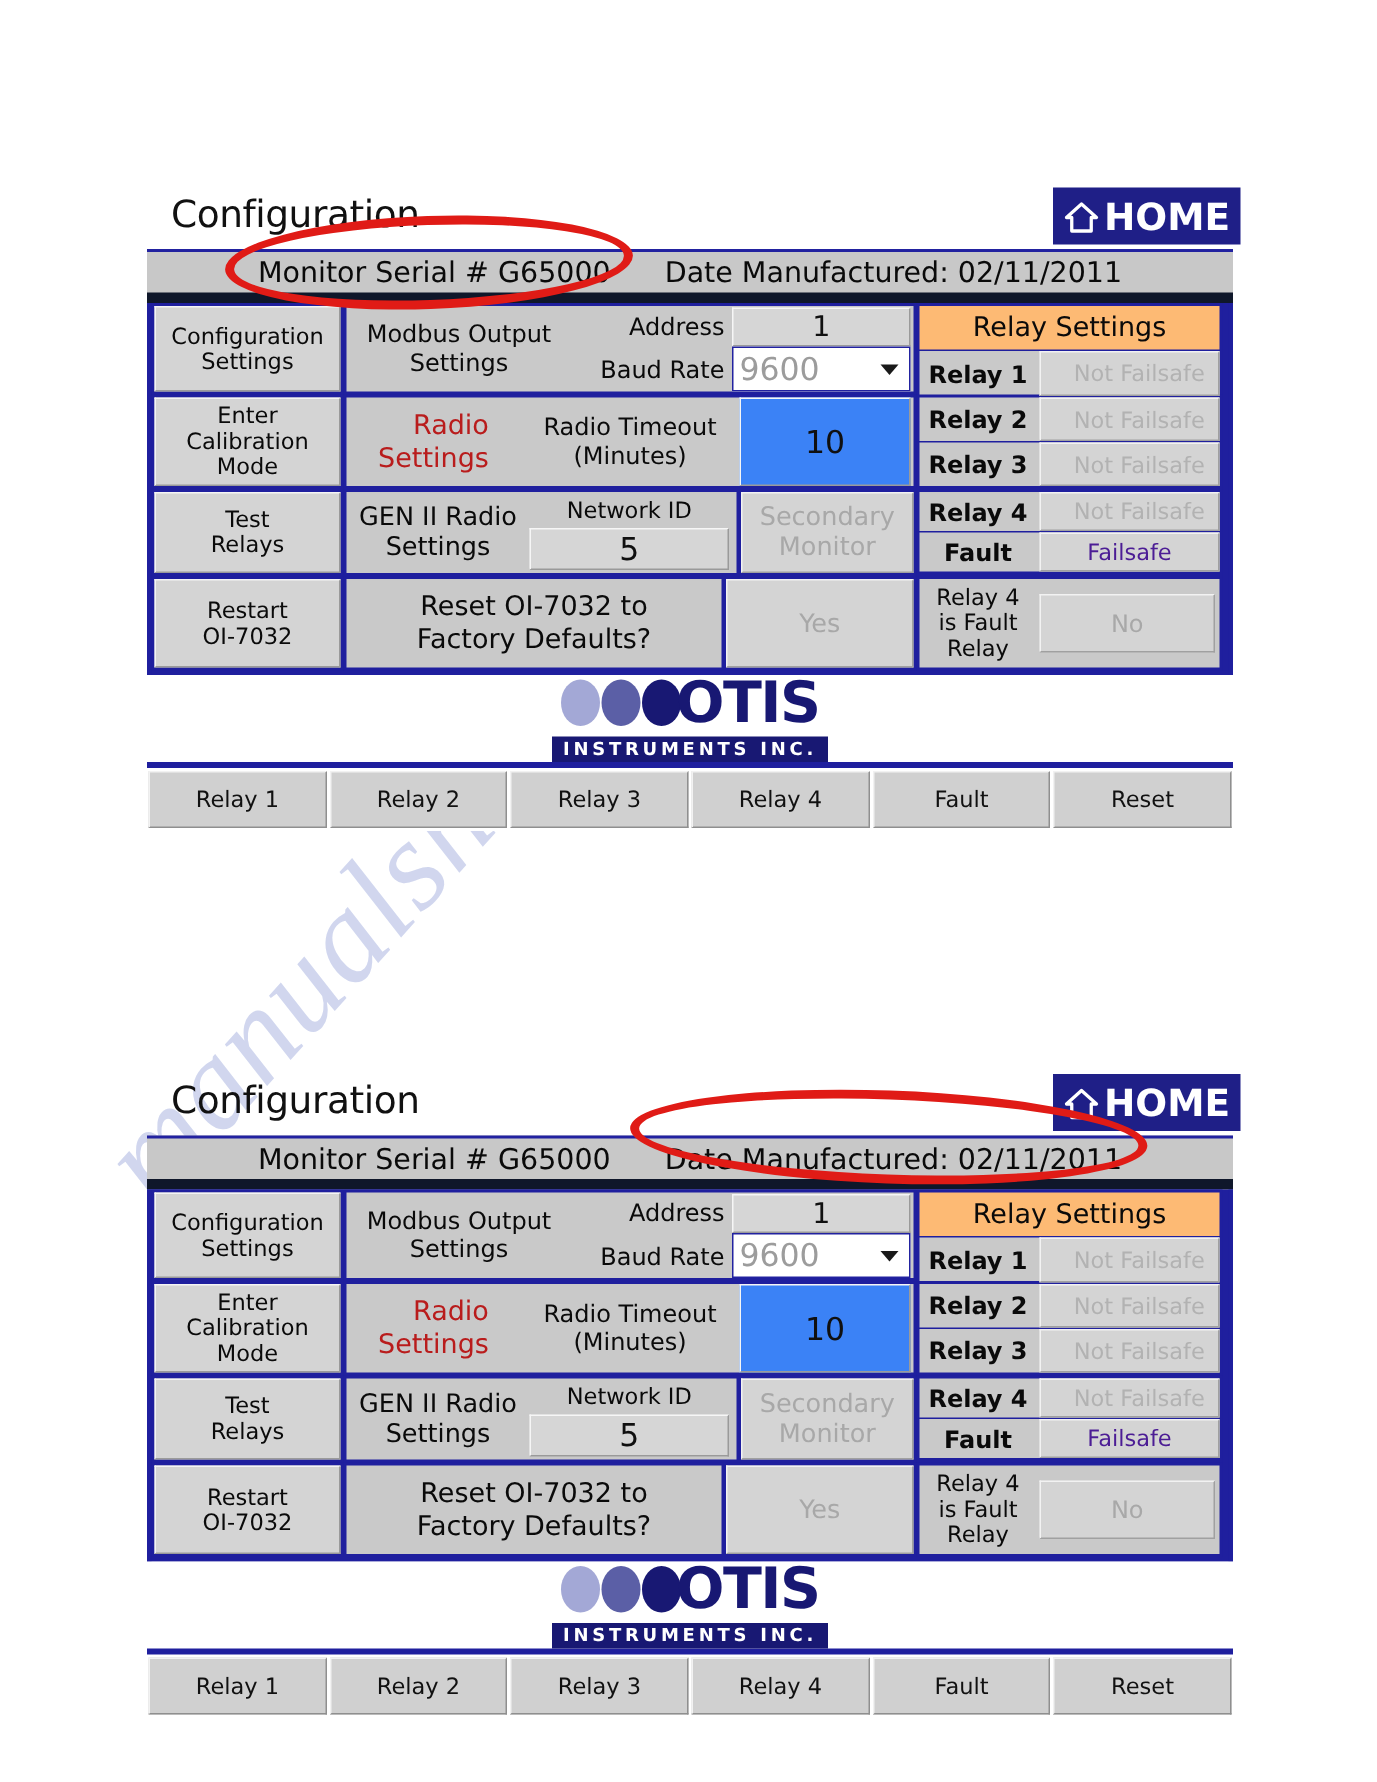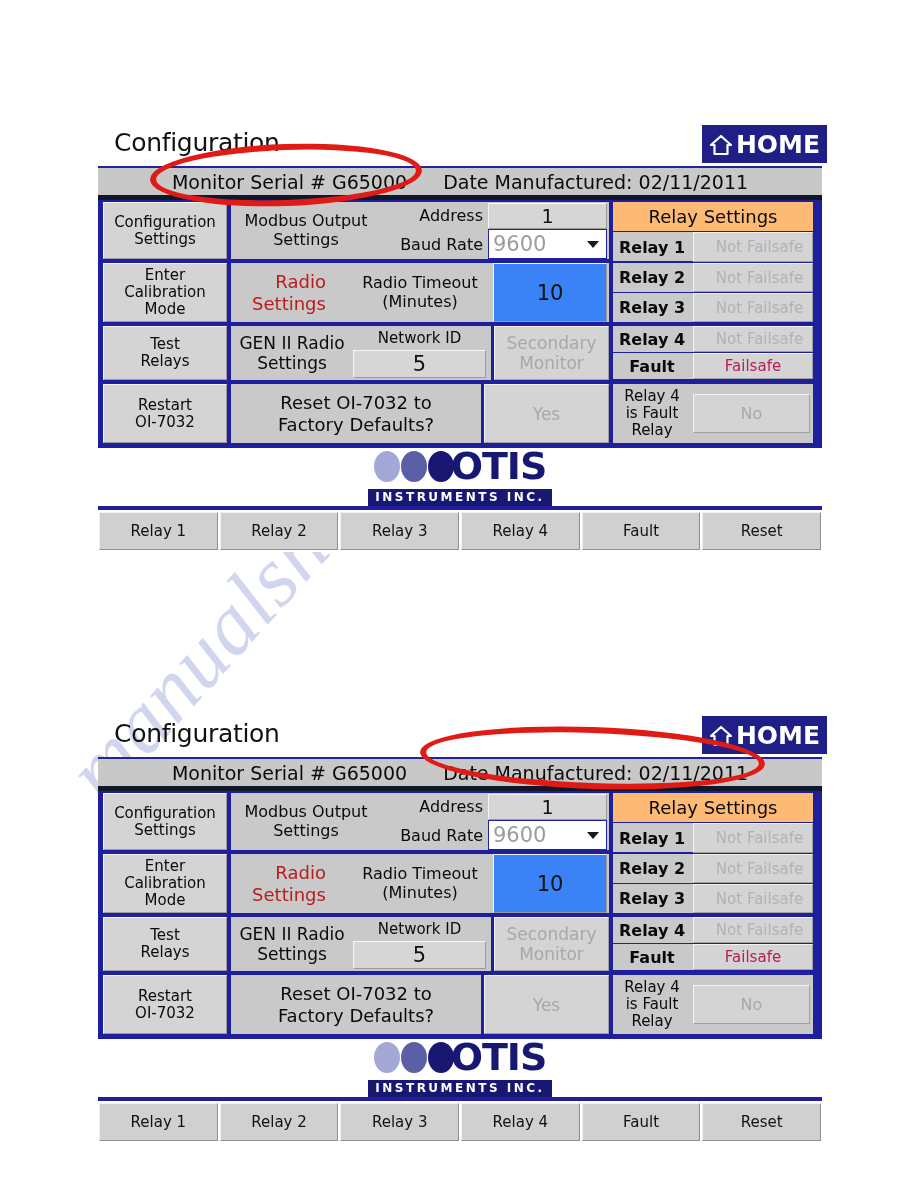--- a/index.html
+++ b/index.html
@@ -79,21 +79,21 @@
     font-family: "DejaVu Sans", sans-serif;
     letter-spacing: 0px;
   }
   .home-icon { display: block; width: 24px; height: 24px; margin-top: 1px; }
 
   
   .serial-bar {
     height: 27px;
     background: #c8c8c8;
     border-top: 2px solid #2222a0;
-    border-bottom: 5px solid #0f172a;
+    border-bottom: 7px solid #0f172a;
     display: flex;
     align-items: center;
     justify-content: center;
     gap: 36px;
     font-size: 19px;
     color: #0a0a0a;
     font-family: "DejaVu Sans", sans-serif;
   }
   .serial-bar span { white-space: nowrap; }
 
@@ -203,21 +203,21 @@
     font-size:16px; font-weight:bold; color:#0a0a0a; font-family:"DejaVu Sans",sans-serif; }
   .rval { flex:1; margin-left:2px; background:#d4d4d4;
     border-top:1px solid #f2f2f2; border-left:1px solid #f2f2f2;
     border-right:1px solid #a0a0a0; border-bottom:1px solid #a0a0a0;
     display:flex; align-items:center; justify-content:center;
     font-size:15px; color:#b2b2b2; font-family:"DejaVu Sans",sans-serif;padding-left:13px; }
   .rfault { flex:1; margin-left:2px; background:#d4d4d4;
     border-top:1px solid #f2f2f2; border-left:1px solid #f2f2f2;
     border-right:1px solid #a0a0a0; border-bottom:1px solid #a0a0a0;
     display:flex; align-items:center; justify-content:center;
-    font-size:15px; color:#be185d; font-family:"DejaVu Sans",sans-serif;text-align:center; }
+    font-size:15px; color:#4c1d95; font-family:"DejaVu Sans",sans-serif;text-align:center; }
   .rfoot { display:flex; height:100%; background:#c9c9c9; }
   .rfoot-lbl { width:78px; display:flex; align-items:center; justify-content:center; text-align:center;
     font-size:15px; line-height:1.14; color:#0a0a0a; font-family:"DejaVu Sans",sans-serif; }
   .rfoot-val { flex:1; margin:10px 3px 10px 2px; background:#d4d4d4;
     border-top:1px solid #f2f2f2; border-left:1px solid #f2f2f2;
     border-right:1px solid #a0a0a0; border-bottom:1px solid #a0a0a0;
     display:flex; align-items:center; justify-content:center;
     font-size:16px; color:#a8a8a8; font-family:"DejaVu Sans",sans-serif; }
 
   

